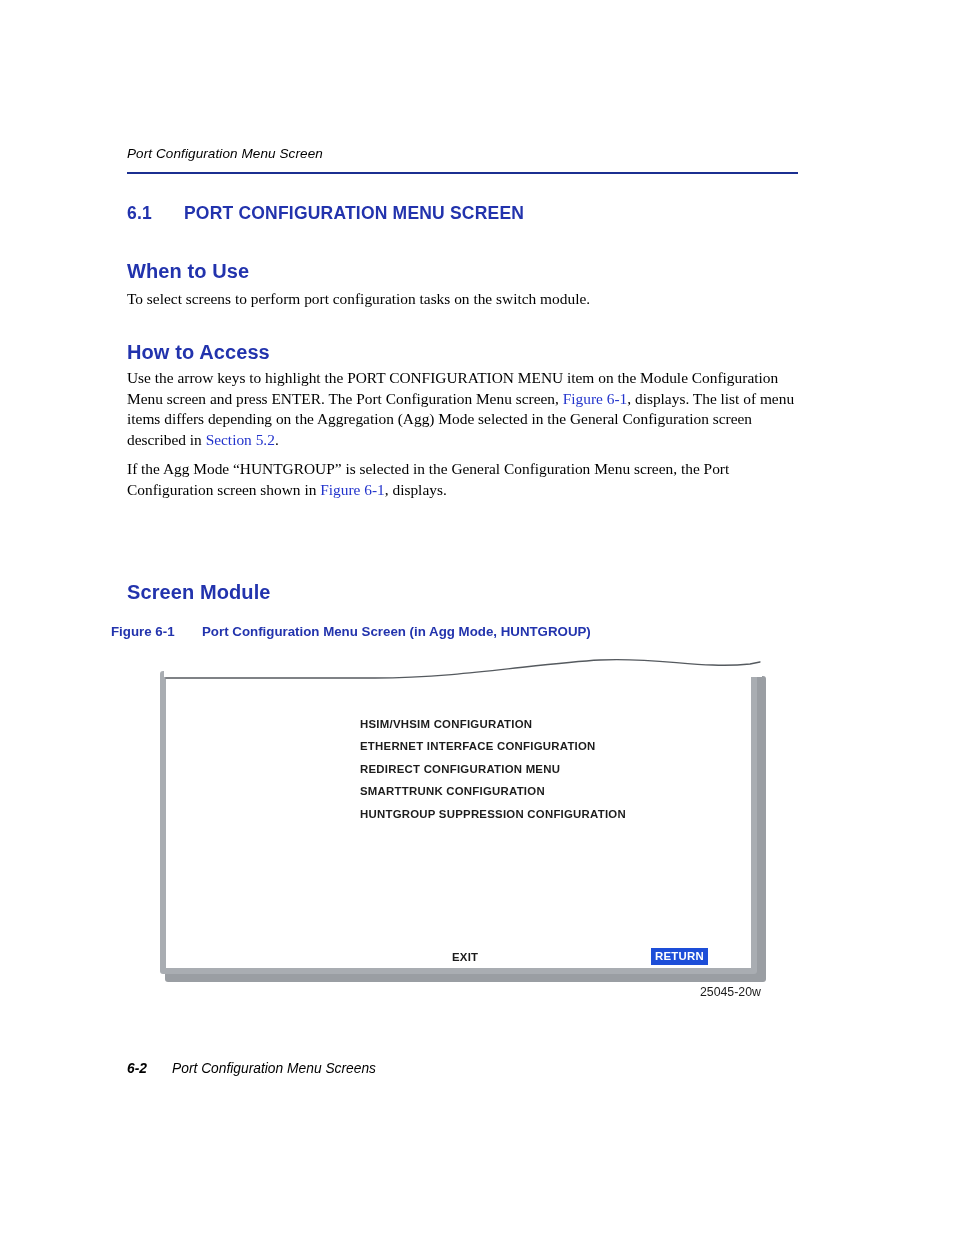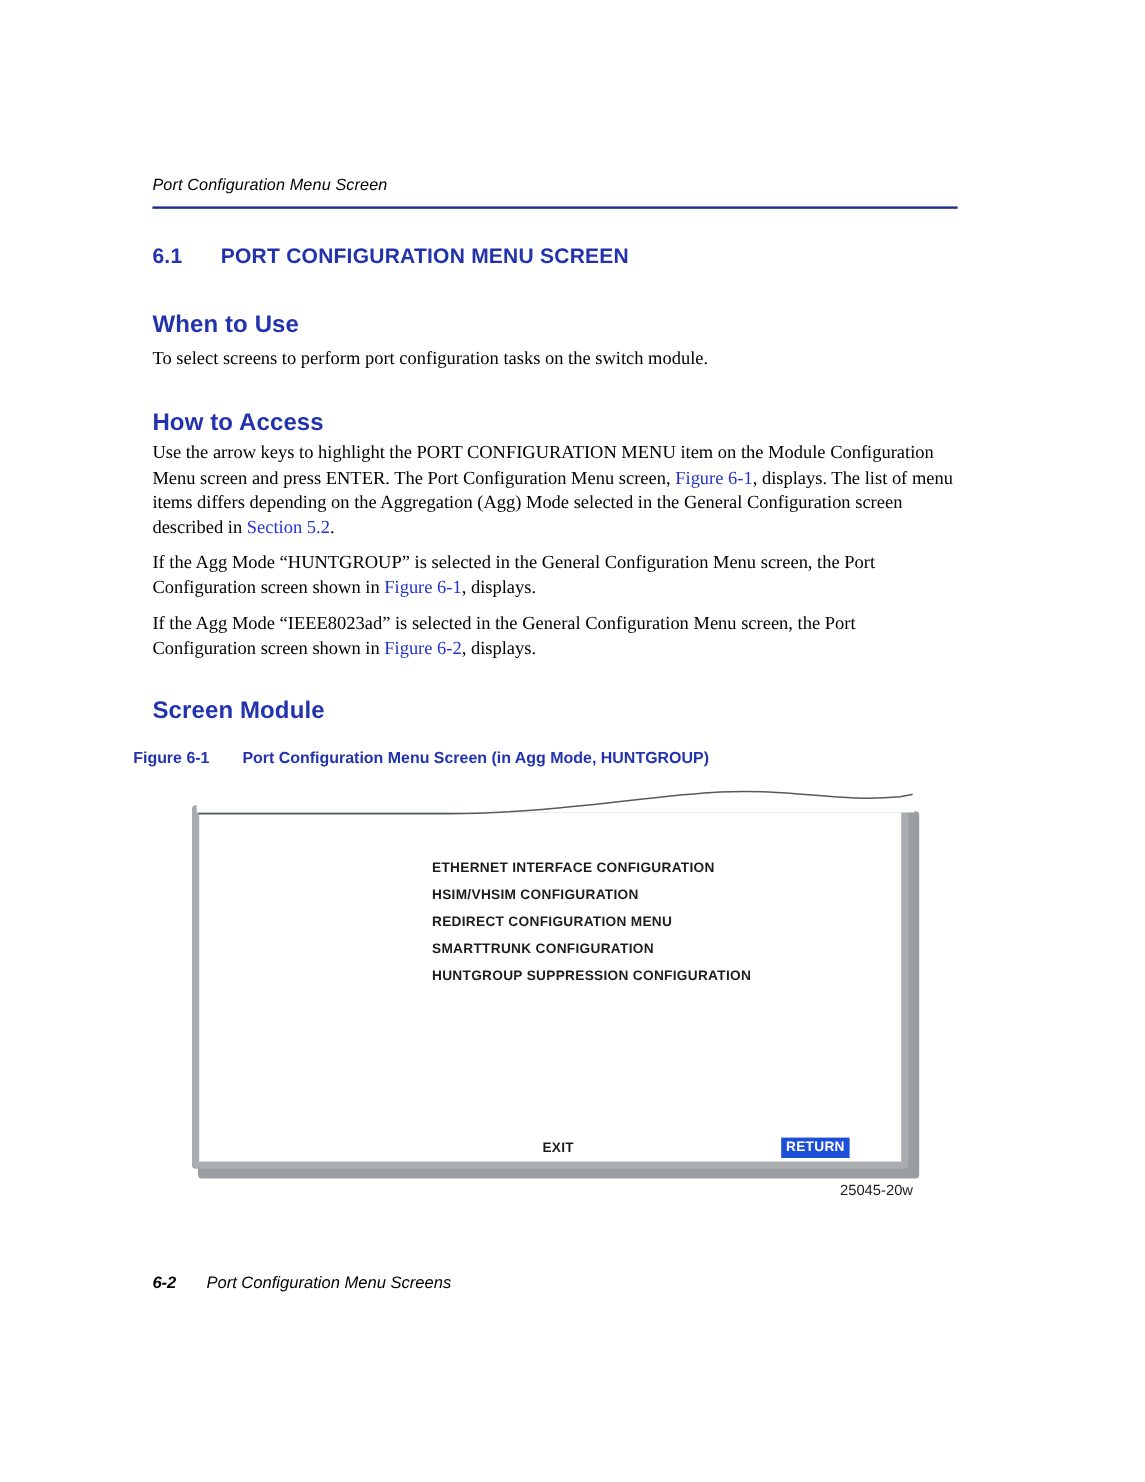--- a/index.html
+++ b/index.html
@@ -240,42 +240,41 @@
 
   <div class="sub-heading" id="h-when">When to Use</div>
   <div class="para" id="p-when">To select screens to perform port configuration tasks on the switch module.</div>
 
   <div class="sub-heading" id="h-how">How to Access</div>
 
   <div class="para" id="p-how"><span>Use the arrow keys to highlight the </span><span class="b">PORT CONFIGURATION MENU</span><span> item on the Module Configuration Menu screen and press ENTER. The Port Configuration Menu screen, </span><span class="lnk">Figure 6-1</span><span>, displays. The list of menu items differs depending on the Aggregation (Agg) Mode selected in the General Configuration screen described in </span><span class="lnk">Section 5.2</span><span>.</span></div>
 
   <div class="para" id="p-hunt"><span>If the Agg Mode “HUNTGROUP” is selected in the General Configuration Menu screen, the Port Configuration screen shown in </span><span class="lnk">Figure 6-1</span><span>, displays.</span></div>
 
-  <div class="para" id="p-ieee"><span>If the Agg Mode “IEEE8023ad” is selected in the General Configuration Menu screen, the Port Configuration screen shown in </span><span class="lnk">Figure 6-2</span><span>, displays.</span></div>
 
   <div class="sub-heading" id="h-screen">Screen Module</div>
 
   <div class="fig-caption">
     <span class="cap-num">Figure 6-1</span><span>Port Configuration Menu Screen (in Agg Mode, HUNTGROUP)</span>
   </div>
 
   <div class="figure-wrap">
     <div class="screen-shadow"></div>
     <div class="screen-frame">
       <div class="screen-inner"></div>
     </div>
 
     <div class="wave-mask"></div>
     <svg class="wave-svg" viewBox="0 0 606 40" preserveAspectRatio="none">
       <path d="M6,23 L215,23 C300,23 380,8 440,5 C500,2 540,14 590,9 L600,7" fill="none" stroke="#555a5f" stroke-width="1.3" stroke-linecap="round"></path>
     </svg>
 
     <div class="menu-list">
+      <div class="menu-item">HSIM/VHSIM CONFIGURATION</div>
       <div class="menu-item">ETHERNET INTERFACE CONFIGURATION</div>
-      <div class="menu-item">HSIM/VHSIM CONFIGURATION</div>
       <div class="menu-item">REDIRECT CONFIGURATION MENU</div>
       <div class="menu-item">SMARTTRUNK CONFIGURATION</div>
       <div class="menu-item">HUNTGROUP SUPPRESSION CONFIGURATION</div>
     </div>
 
     <div class="exit-label">EXIT</div>
     <div class="return-label">RETURN</div>
   </div>
 
   <div class="fig-id">25045-20w</div>

